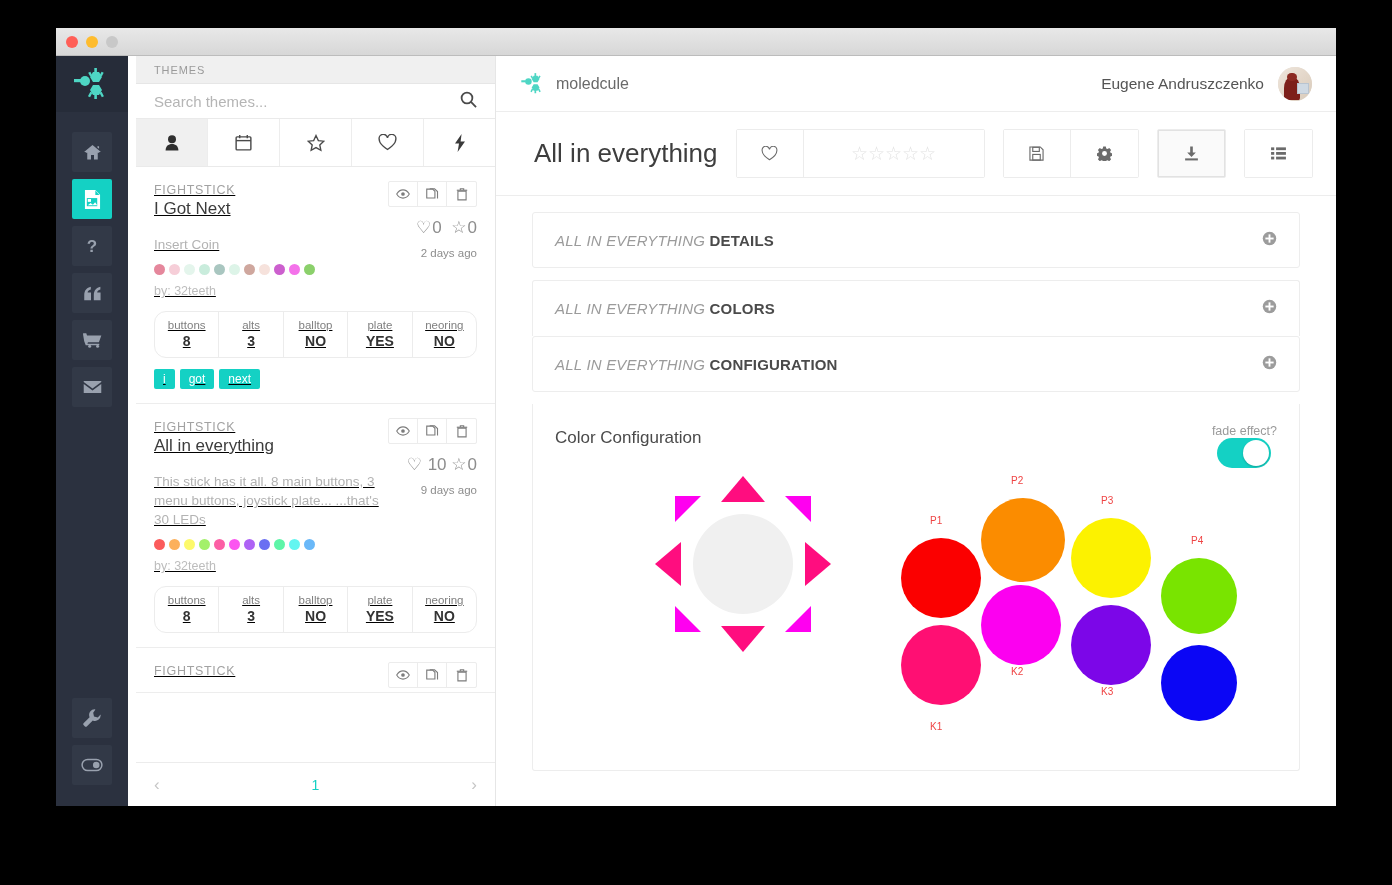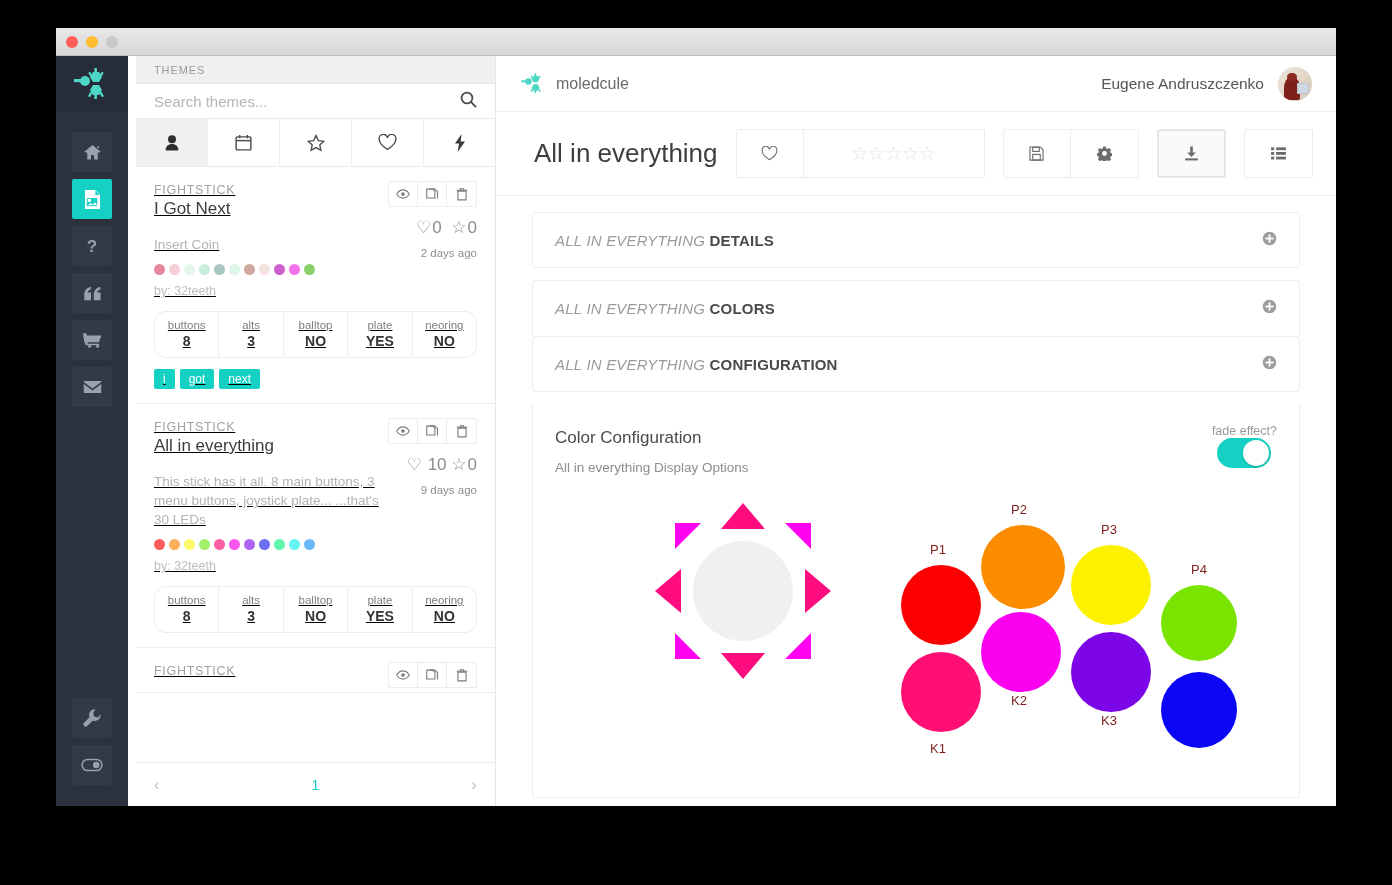--- a/index.html
+++ b/index.html
@@ -170,21 +170,21 @@
   .cc-knob { position:absolute; right:2px; top:2px; width:26px; height:26px; border-radius:50%;
              background:#fff; box-shadow:0 1px 2px rgba(0,0,0,.22); }
 
   
   .diagram { position:relative; height:300px; margin-top:22px; }
   .joy { position:absolute; left:104px; top:10px; width:168px; height:168px; }
   .joy-center { position:absolute; left:34px; top:34px; width:100px; height:100px;
                 border-radius:50%; background:#f0f0f0; }
   .arr { position:absolute; width:0; height:0; }
   .btn-circle { position:absolute; border-radius:50%; }
-  .btn-label { position:absolute; font-size:13px; color:#7f1d1d; white-space:nowrap; }
+  .btn-label { position:absolute; font-size:10px; color:#ef4444; white-space:nowrap; }
 </style>
 </head>
 <body>
 
 <div id="page">
   <div class="window">
 
     <div class="titlebar">
       <div class="dot red"></div>
       <div class="dot yellow"></div>
@@ -610,21 +610,20 @@
 
           <div style="border:1px solid #ededed;border-top:none;border-radius:0 0 3px 3px;">
             <div class="colorcfg">
               <div class="cc-toggle-wrap">
                 <div class="cc-toggle-label">fade effect?</div>
                 <div class="cc-toggle">
                     <span class="cc-knob"></span>
                   </div>
               </div>
               <div class="cc-title">Color Configuration</div>
-              <div class="cc-sub">All in everything Display Options</div>
 
               <div class="diagram">
 
                 <div class="joy">
                   <div class="joy-center"></div>
                   <span class="arr" style="left:62px;top:-4px;border-left:22px solid transparent;border-right:22px solid transparent;border-bottom:26px solid #ff0d7f;"></span>
                   <span class="arr" style="left:62px;top:146px;border-left:22px solid transparent;border-right:22px solid transparent;border-top:26px solid #ff0d7f;"></span>
                   <span class="arr" style="left:-4px;top:62px;border-top:22px solid transparent;border-bottom:22px solid transparent;border-right:26px solid #ff0d7f;"></span>
                   <span class="arr" style="left:146px;top:62px;border-top:22px solid transparent;border-bottom:22px solid transparent;border-left:26px solid #ff0d7f;"></span>
                   <span class="arr" style="left:16px;top:16px;border-top:26px solid #ff00f0;border-right:26px solid transparent;"></span>
@@ -639,21 +638,21 @@
                 <div class="btn-circle" style="left:426px;top:28px;width:84px;height:84px;background:#fb8c00;"></div>
                 <span class="btn-label" style="left:456px;top:5px;">P2</span>
 
                 <div class="btn-circle" style="left:516px;top:48px;width:80px;height:80px;background:#fcf200;"></div>
                 <span class="btn-label" style="left:546px;top:25px;">P3</span>
 
                 <div class="btn-circle" style="left:606px;top:88px;width:76px;height:76px;background:#79e400;"></div>
                 <span class="btn-label" style="left:636px;top:65px;">P4</span>
 
                 <div class="btn-circle" style="left:346px;top:155px;width:80px;height:80px;background:#ff0f73;"></div>
-                <span class="btn-label" style="left:375px;top:244px;">K1</span>
+                <span class="btn-label" style="left:375px;top:251px;">K1</span>
 
                 <div class="btn-circle" style="left:426px;top:115px;width:80px;height:80px;background:#fc00f0;"></div>
                 <span class="btn-label" style="left:456px;top:196px;">K2</span>
 
                 <div class="btn-circle" style="left:516px;top:135px;width:80px;height:80px;background:#7c06e8;"></div>
                 <span class="btn-label" style="left:546px;top:216px;">K3</span>
 
                 <div class="btn-circle" style="left:606px;top:175px;width:76px;height:76px;background:#0b06f5;"></div>
               </div>
             </div>

